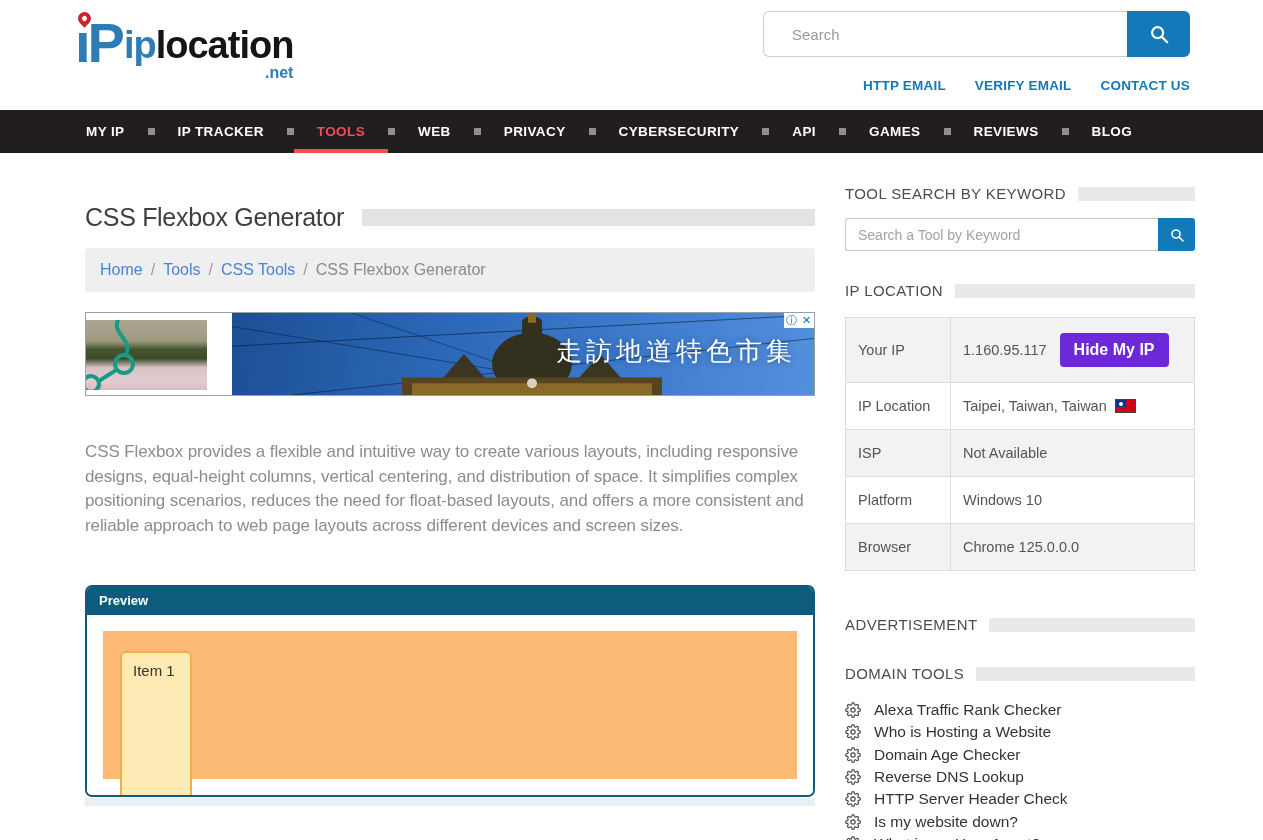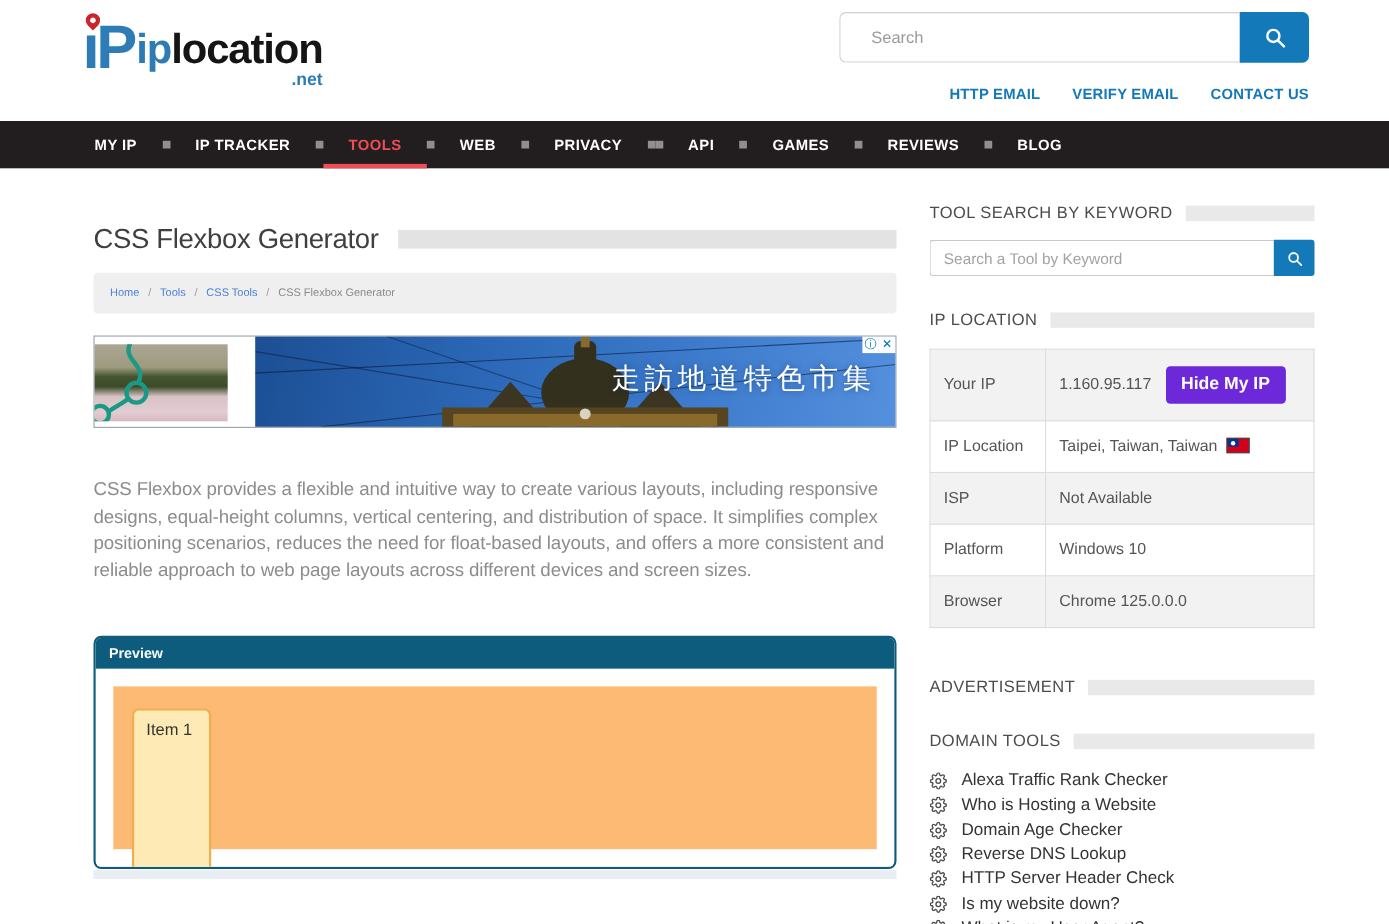--- a/index.html
+++ b/index.html
@@ -53,21 +53,21 @@
   .content { display:flex; padding:0 68px 0 85px; gap:30px; }
   .main-col { width:730px; flex:0 0 730px; padding-top:50px; }
   .side-col { width:350px; flex:0 0 350px; padding-top:32px; }
 
   
   .title-row { display:flex; align-items:center; gap:18px; }
   .page-title { font-size:25px; font-weight:500; color:#3f3f3f; letter-spacing:-0.3px; }
   .title-bar { flex:1; height:17px; background:#e3e3e3; }
 
   .breadcrumb { margin-top:16px; background:#efefef; border-radius:4px; padding:13px 15px;
-              font-size:10px; color:#8a8a8a; }
+              font-size:16px; color:#8a8a8a; }
   .breadcrumb a { color:#4a82d6; text-decoration:none; }
   .crumb-sep { color:#9a9a9a; margin:0 8px; }
 
   .ad-banner { margin-top:20px; height:84px; border:1px solid #9aa0a5; position:relative;
               background:#fff; }
   .ad-thumb { position:absolute; left:0; top:7px; width:121px; height:70px;
               background:linear-gradient(180deg,#aba692 0%,#9d9a80 30%,#44552e 42%,#3c4c2a 55%,#d9c2c6 68%,#e3ccd1 88%,#d8b9c1 100%); }
   .ad-thumb svg { position:absolute; inset:0; width:100%; height:100%; }
   .ad-main { position:absolute; right:0; top:0; bottom:0; width:582px; overflow:hidden;
               background:linear-gradient(100deg,#1c4f94 0%,#2b67b6 35%,#3f7ccd 70%,#5490dd 100%); }
@@ -175,20 +175,21 @@
   <a class="nav-item" href="#">MY IP</a>
   <span class="nav-sep"></span>
   <a class="nav-item" href="#">IP TRACKER</a>
   <span class="nav-sep"></span>
   <a class="nav-item active" href="#">TOOLS</a>
   <span class="nav-sep"></span>
   <a class="nav-item" href="#">WEB</a>
   <span class="nav-sep"></span>
   <a class="nav-item" href="#">PRIVACY</a>
   <span class="nav-sep"></span>
+  <a class="nav-item" href="#">CYBERSECURITY</a>
   <span class="nav-sep"></span>
   <a class="nav-item" href="#">API</a>
   <span class="nav-sep"></span>
   <a class="nav-item" href="#">GAMES</a>
   <span class="nav-sep"></span>
   <a class="nav-item" href="#">REVIEWS</a>
   <span class="nav-sep"></span>
   <a class="nav-item" href="#">BLOG</a>
 </nav>
 

